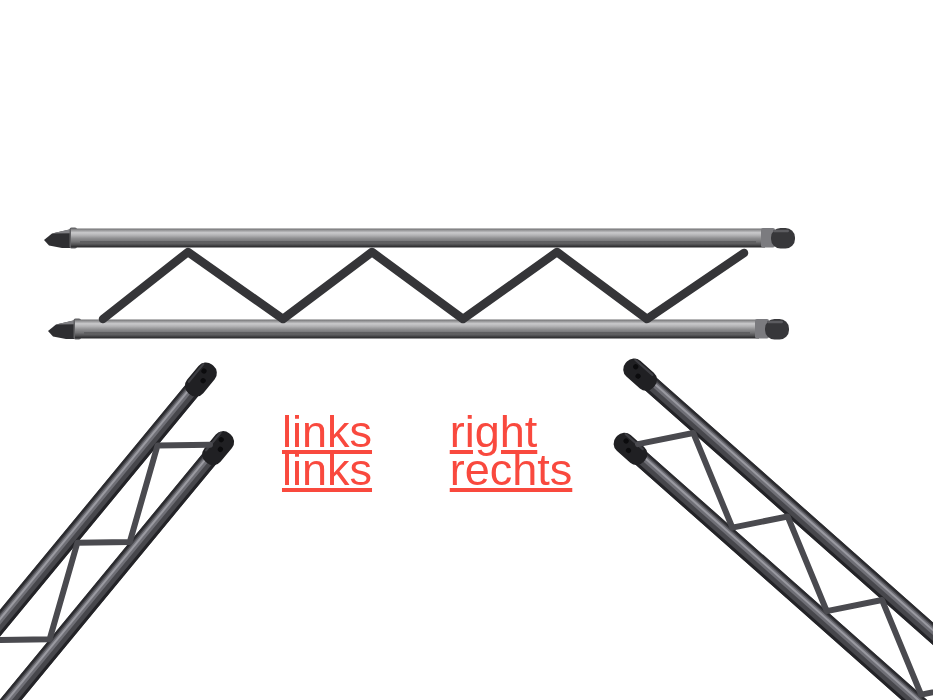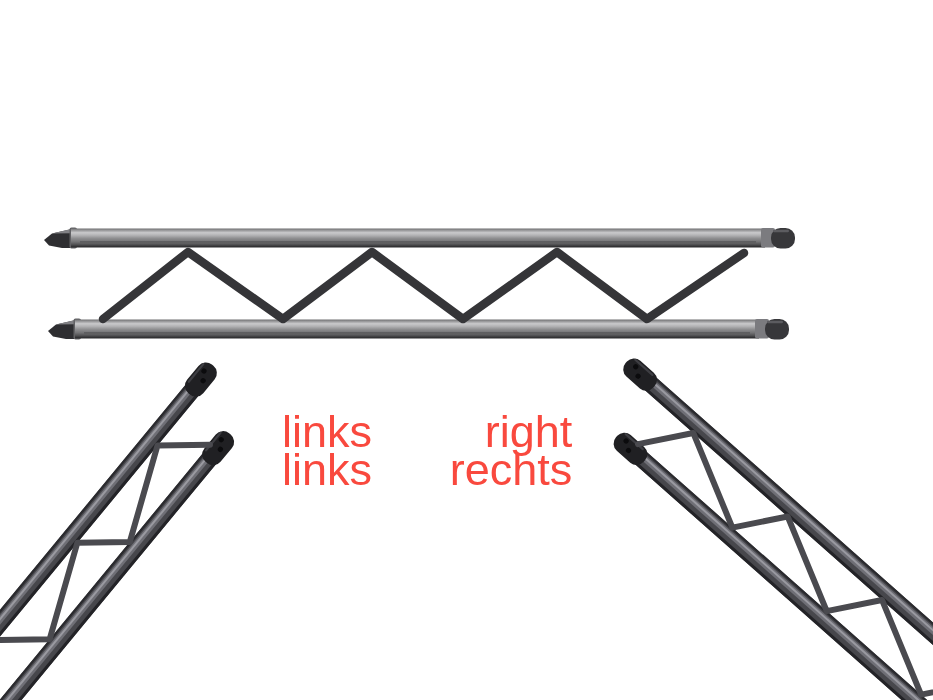--- a/index.html
+++ b/index.html
@@ -22,23 +22,24 @@
     display: block;
   }
   .label {
     position: absolute;
     top: 413px;
     transform: translateX(-50%);
     color: #f9493e;
     font-size: 45px;
     line-height: 38px;
     font-weight: 400;
-    text-align: right;
+    text-align: left;
     white-space: nowrap;
     user-select: none;
+    text-decoration: underline;
   }
   .label span { display: block; }
   .label-left  { left: 327px; }
   .label-right { left: 511px; }
 </style>
 </head>
 <body>
 
 <div class="stage">
 

